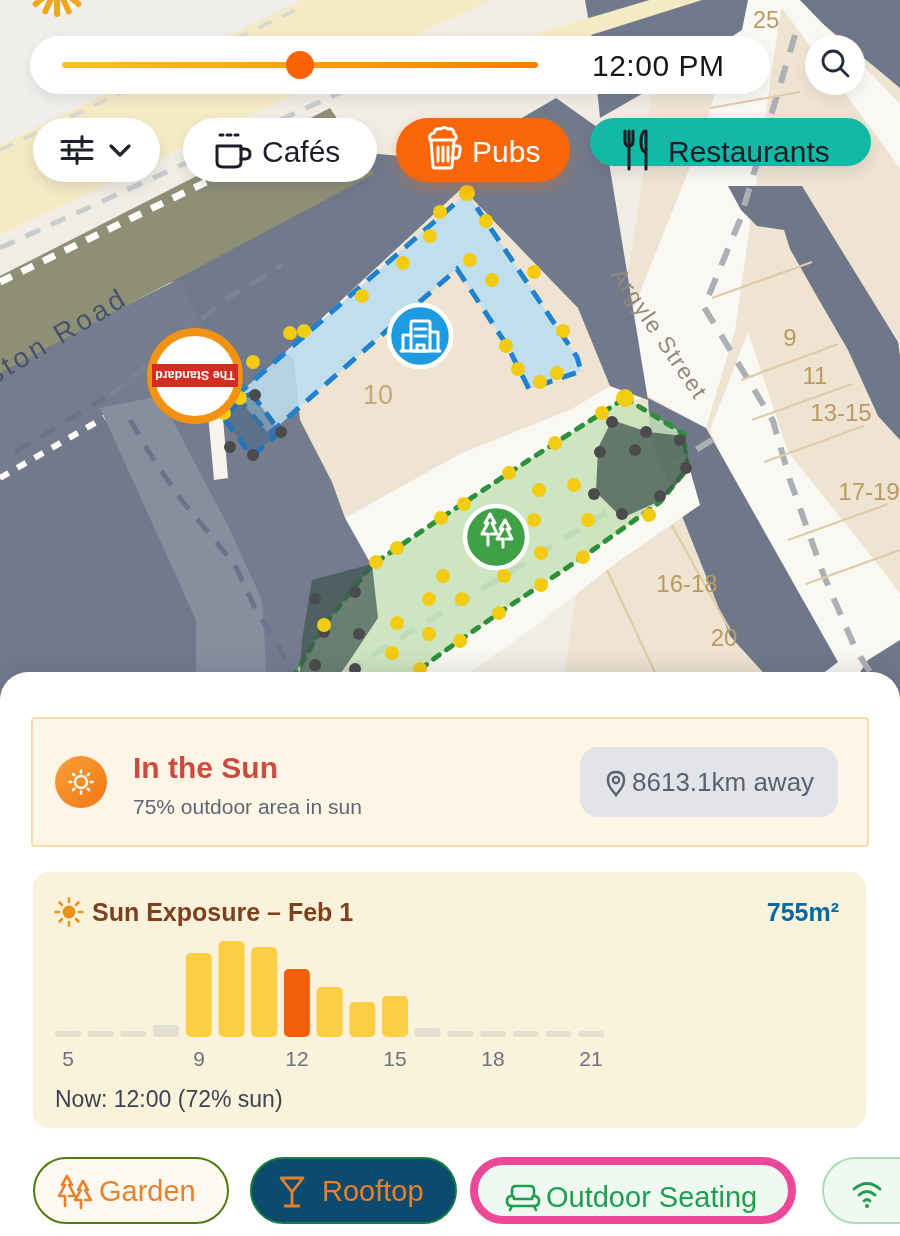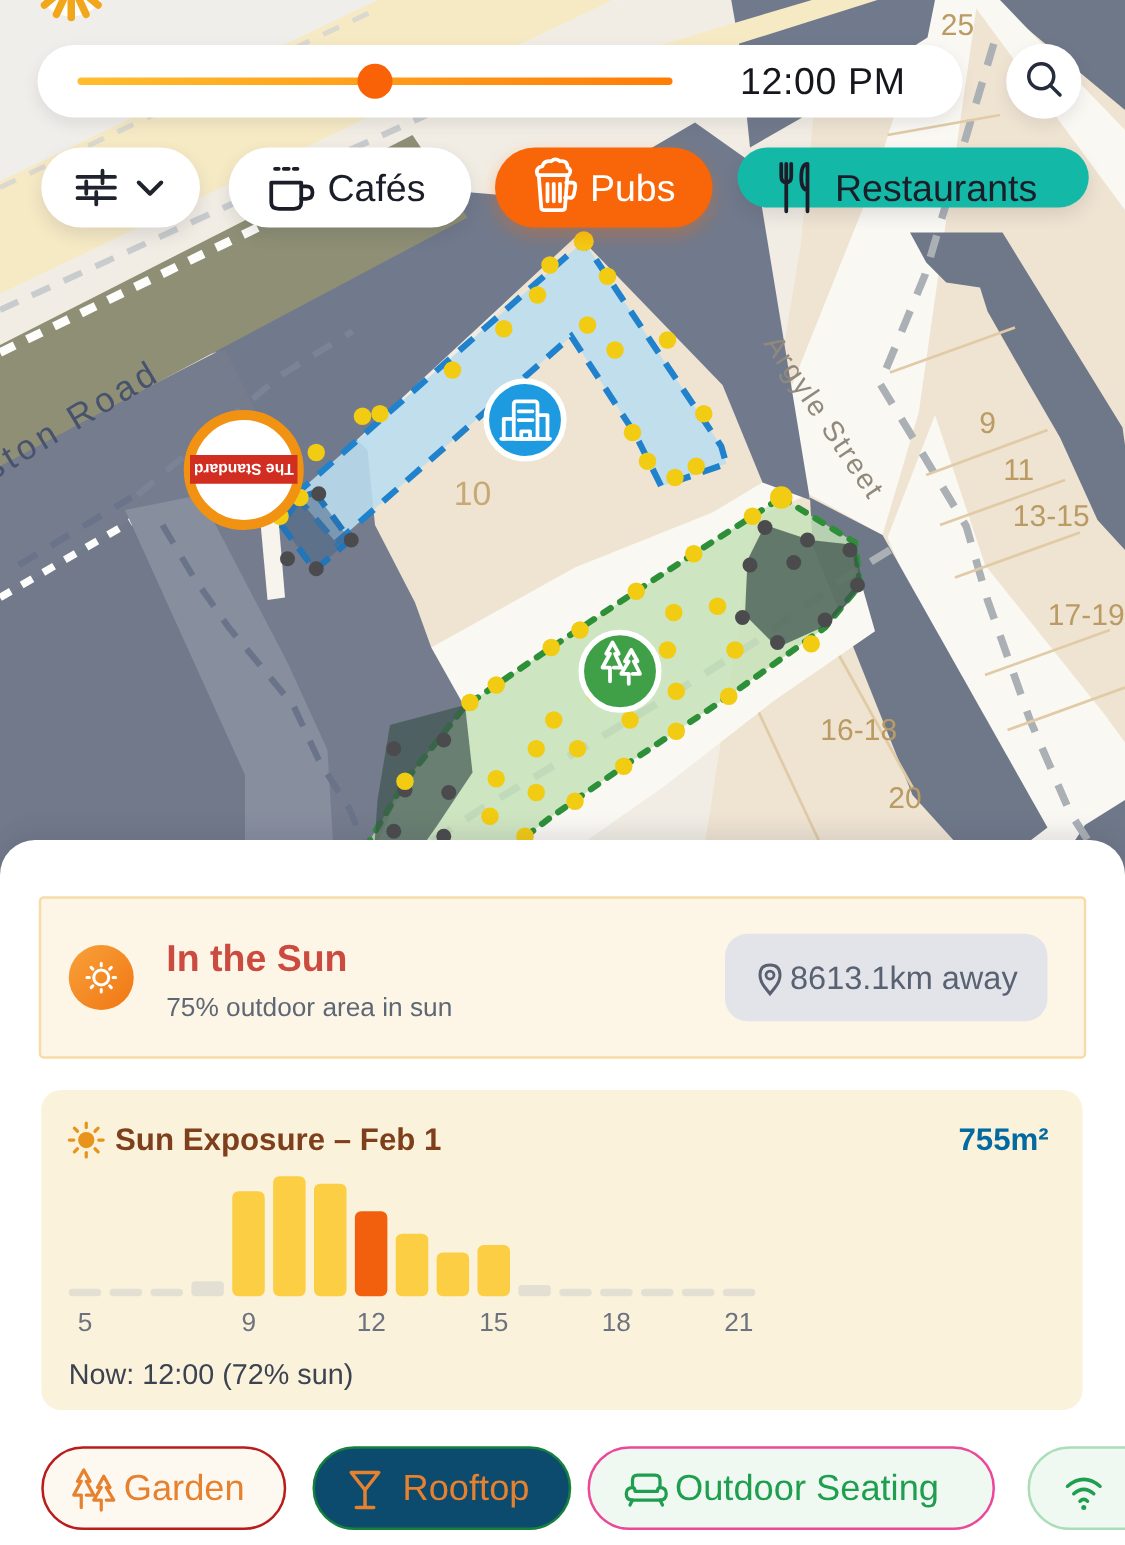--- a/index.html
+++ b/index.html
@@ -371,41 +371,41 @@
     <span style="position:absolute;left:15px;top:175px;width:40px;text-align:center;font-size:21px;color:#6C727E;">5</span>
     <span style="position:absolute;left:146px;top:175px;width:40px;text-align:center;font-size:21px;color:#6C727E;">9</span>
     <span style="position:absolute;left:244px;top:175px;width:40px;text-align:center;font-size:21px;color:#6C727E;">12</span>
     <span style="position:absolute;left:342px;top:175px;width:40px;text-align:center;font-size:21px;color:#6C727E;">15</span>
     <span style="position:absolute;left:440px;top:175px;width:40px;text-align:center;font-size:21px;color:#6C727E;">18</span>
     <span style="position:absolute;left:538px;top:175px;width:40px;text-align:center;font-size:21px;color:#6C727E;">21</span>
 
     <span style="position:absolute;left:22px;top:214px;font-size:23px;color:#3C4350;">Now: 12:00 (72% sun)</span>
   </div>
 
-  <div class="abs" style="left:33px;top:485px;width:196px;height:67px;background:#FEF9F0;border:2px solid #b91c1c;border-radius:34px;box-sizing:border-box;">
+  <div class="abs" style="left:33px;top:485px;width:196px;height:67px;background:#FEF9F0;border:2px solid #4d7c0f;border-radius:34px;box-sizing:border-box;">
     <svg width="44" height="44" style="position:absolute;left:18px;top:11px;">
       <g stroke="#E5812F" stroke-width="2.6" fill="none" stroke-linecap="round" stroke-linejoin="round">
         <path d="M12,36 L12,26 M12,26 L6,26 L12,15 L9,15 L14,6 L19,15 L16,15 L22,26 L16,26"></path>
         <path d="M28,38 L28,30 M28,30 L22,30 L28,20 L25,20 L30,11 L35,20 L32,20 L38,30 L32,30"></path>
       </g>
     </svg>
     <span style="position:absolute;left:64px;top:16px;font-size:29px;font-weight:500;color:#E5812F;">Garden</span>
   </div>
 
   <div class="abs" style="left:250px;top:485px;width:207px;height:67px;background:#0c4a6e;border:2px solid #15803d;border-radius:34px;box-sizing:border-box;">
     <svg width="44" height="44" style="position:absolute;left:22px;top:11px;">
       <g stroke="#E5812F" stroke-width="2.8" fill="none" stroke-linecap="round" stroke-linejoin="round">
       <path d="M7,8 L29,8 L18,22 Z"></path>
       <path d="M18,22 L18,36 M11,36 L25,36"></path>
       </g>
     </svg>
     <span style="position:absolute;left:70px;top:16px;font-size:29px;font-weight:500;color:#E5812F;">Rooftop</span>
   </div>
 
-  <div class="abs" style="left:470px;top:485px;width:326px;height:67px;background:#EFF9F1;border:2px solid #ec4899;border-radius:34px;box-sizing:border-box;">
+  <div class="abs" style="left:470px;top:485px;width:326px;height:67px;background:#EFF9F1;border:8px solid #ec4899;border-radius:34px;box-sizing:border-box;">
     <svg width="44" height="44" style="position:absolute;left:24px;top:11px;">
       <g stroke="#1F9E50" stroke-width="2.6" fill="none" stroke-linecap="round" stroke-linejoin="round">
         <path d="M10,20 L10,14 Q10,10 14,10 L28,10 Q32,10 32,14 L32,20"></path>
         <path d="M10,20 Q5,20 5,25 Q5,30 10,30 L32,30 Q37,30 37,25 Q37,20 32,20 Q30,20 30,23 L12,23 Q12,20 10,20 Z"></path>
         <path d="M10,30 L8,34 M32,30 L34,34"></path>
       </g>
     </svg>
     <span style="position:absolute;left:68px;top:16px;font-size:29px;font-weight:500;color:#1F9E50;">Outdoor Seating</span>
   </div>
 

